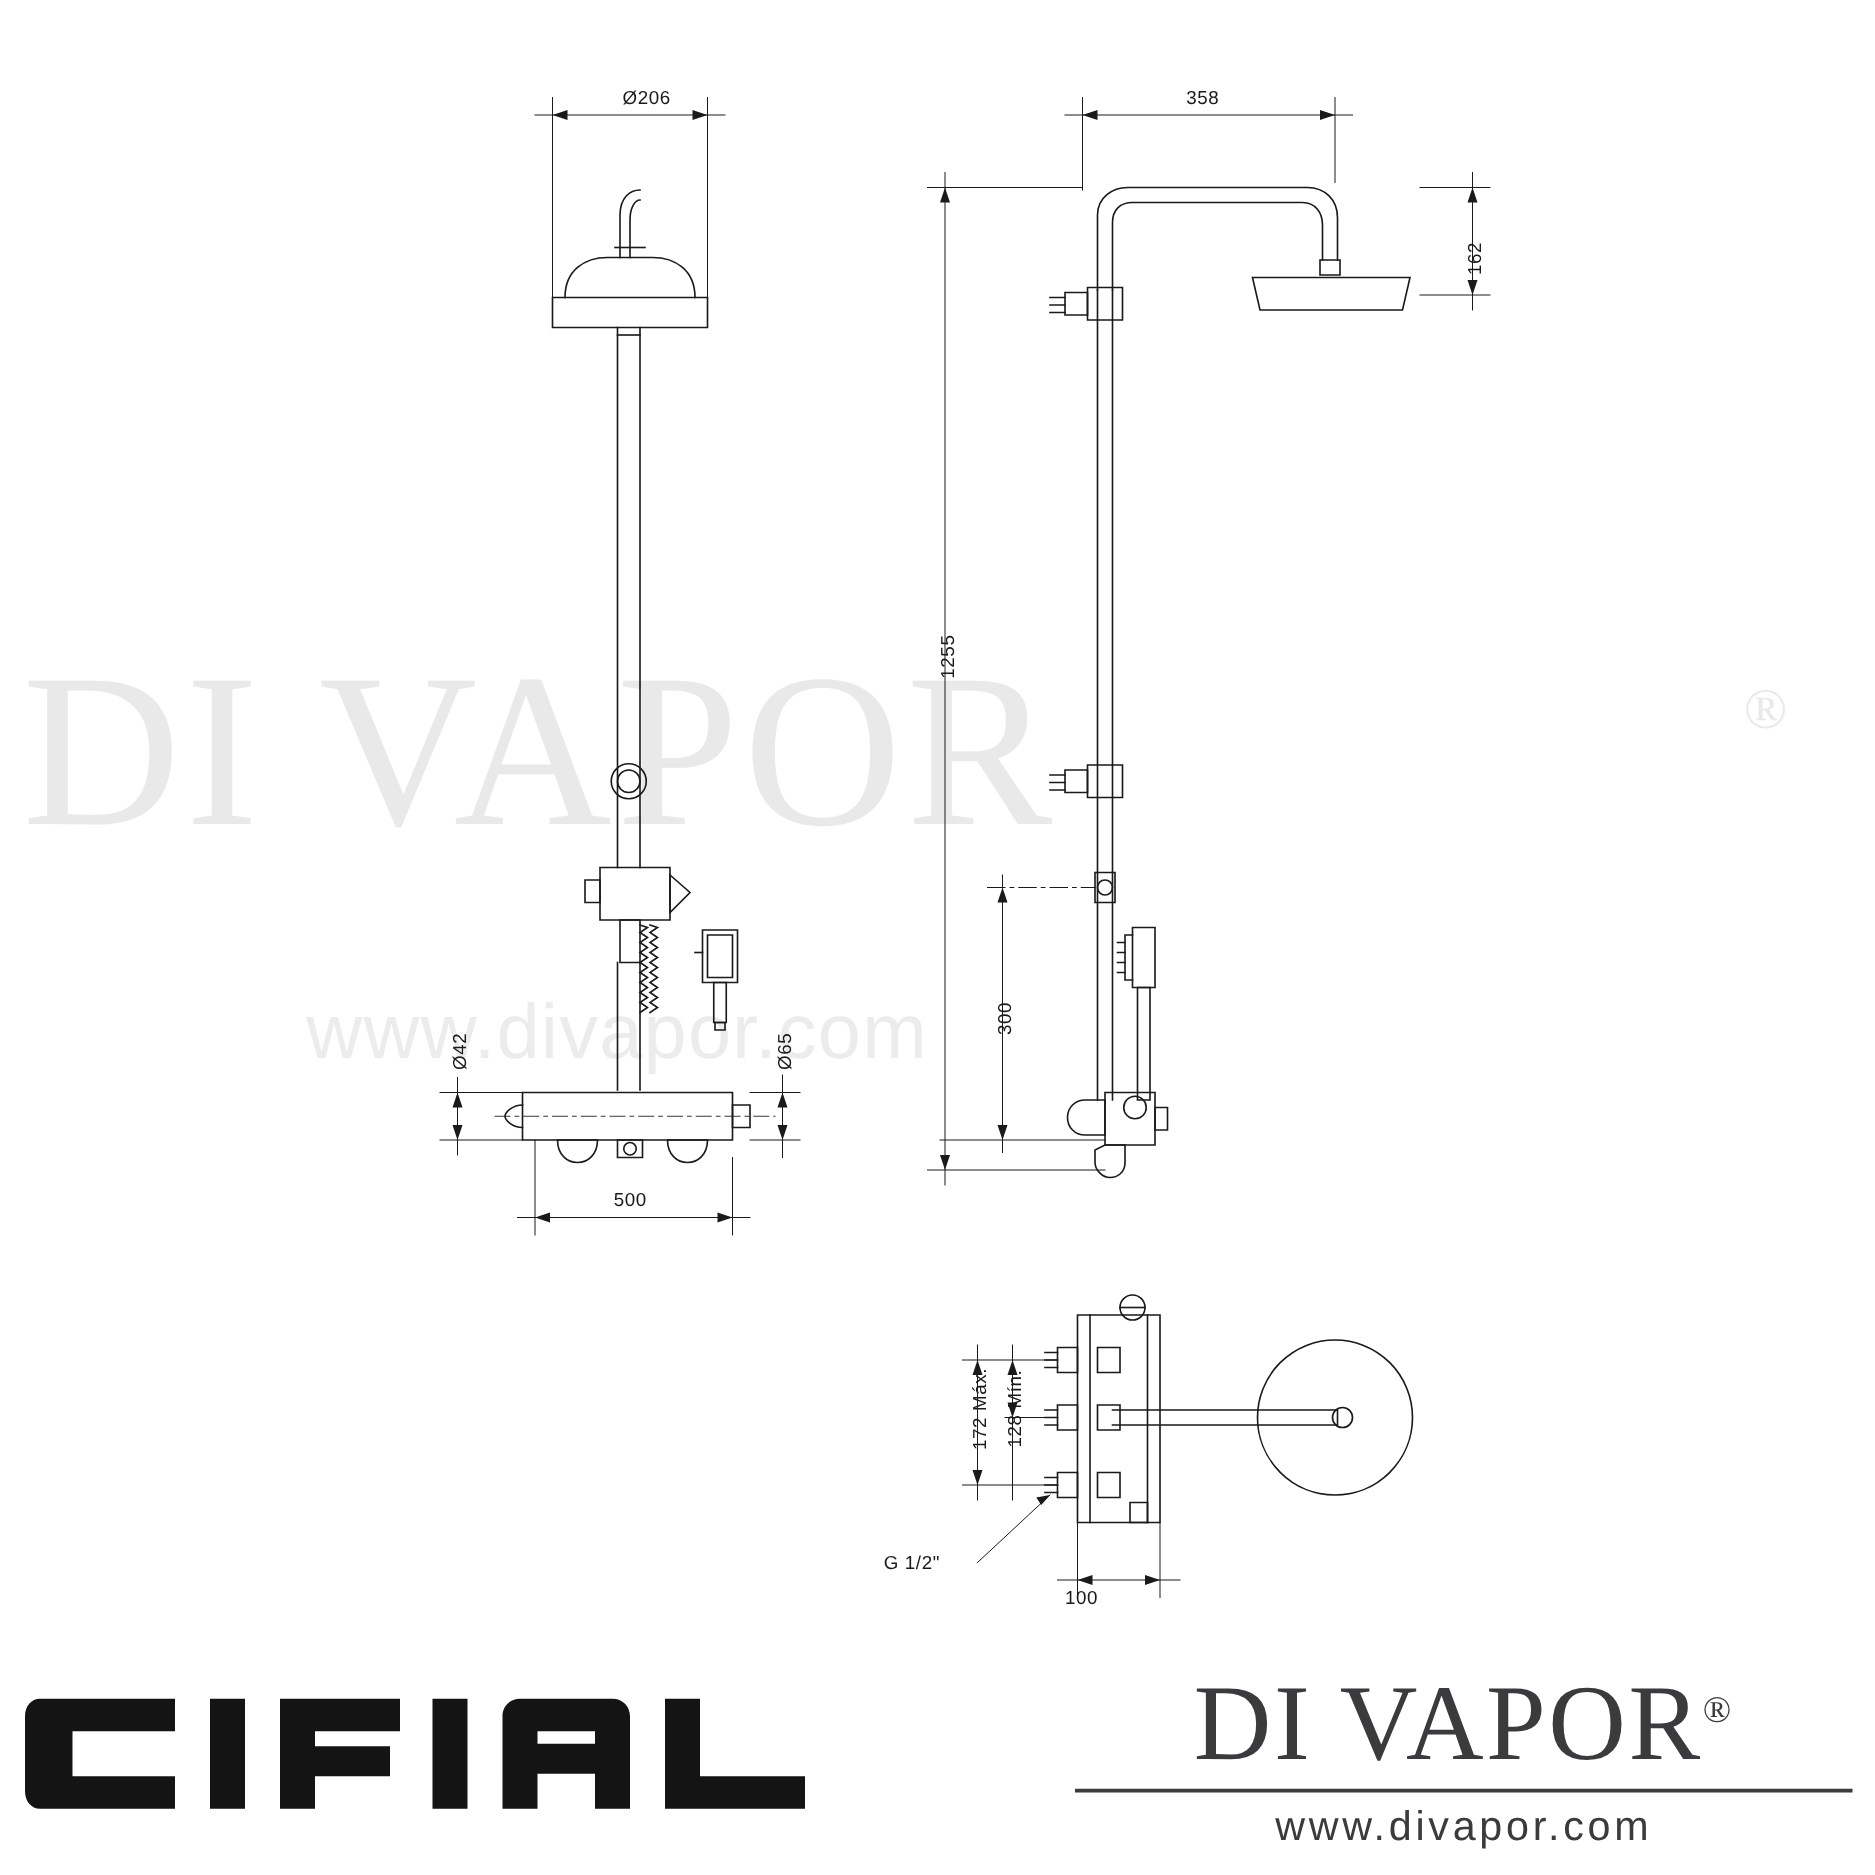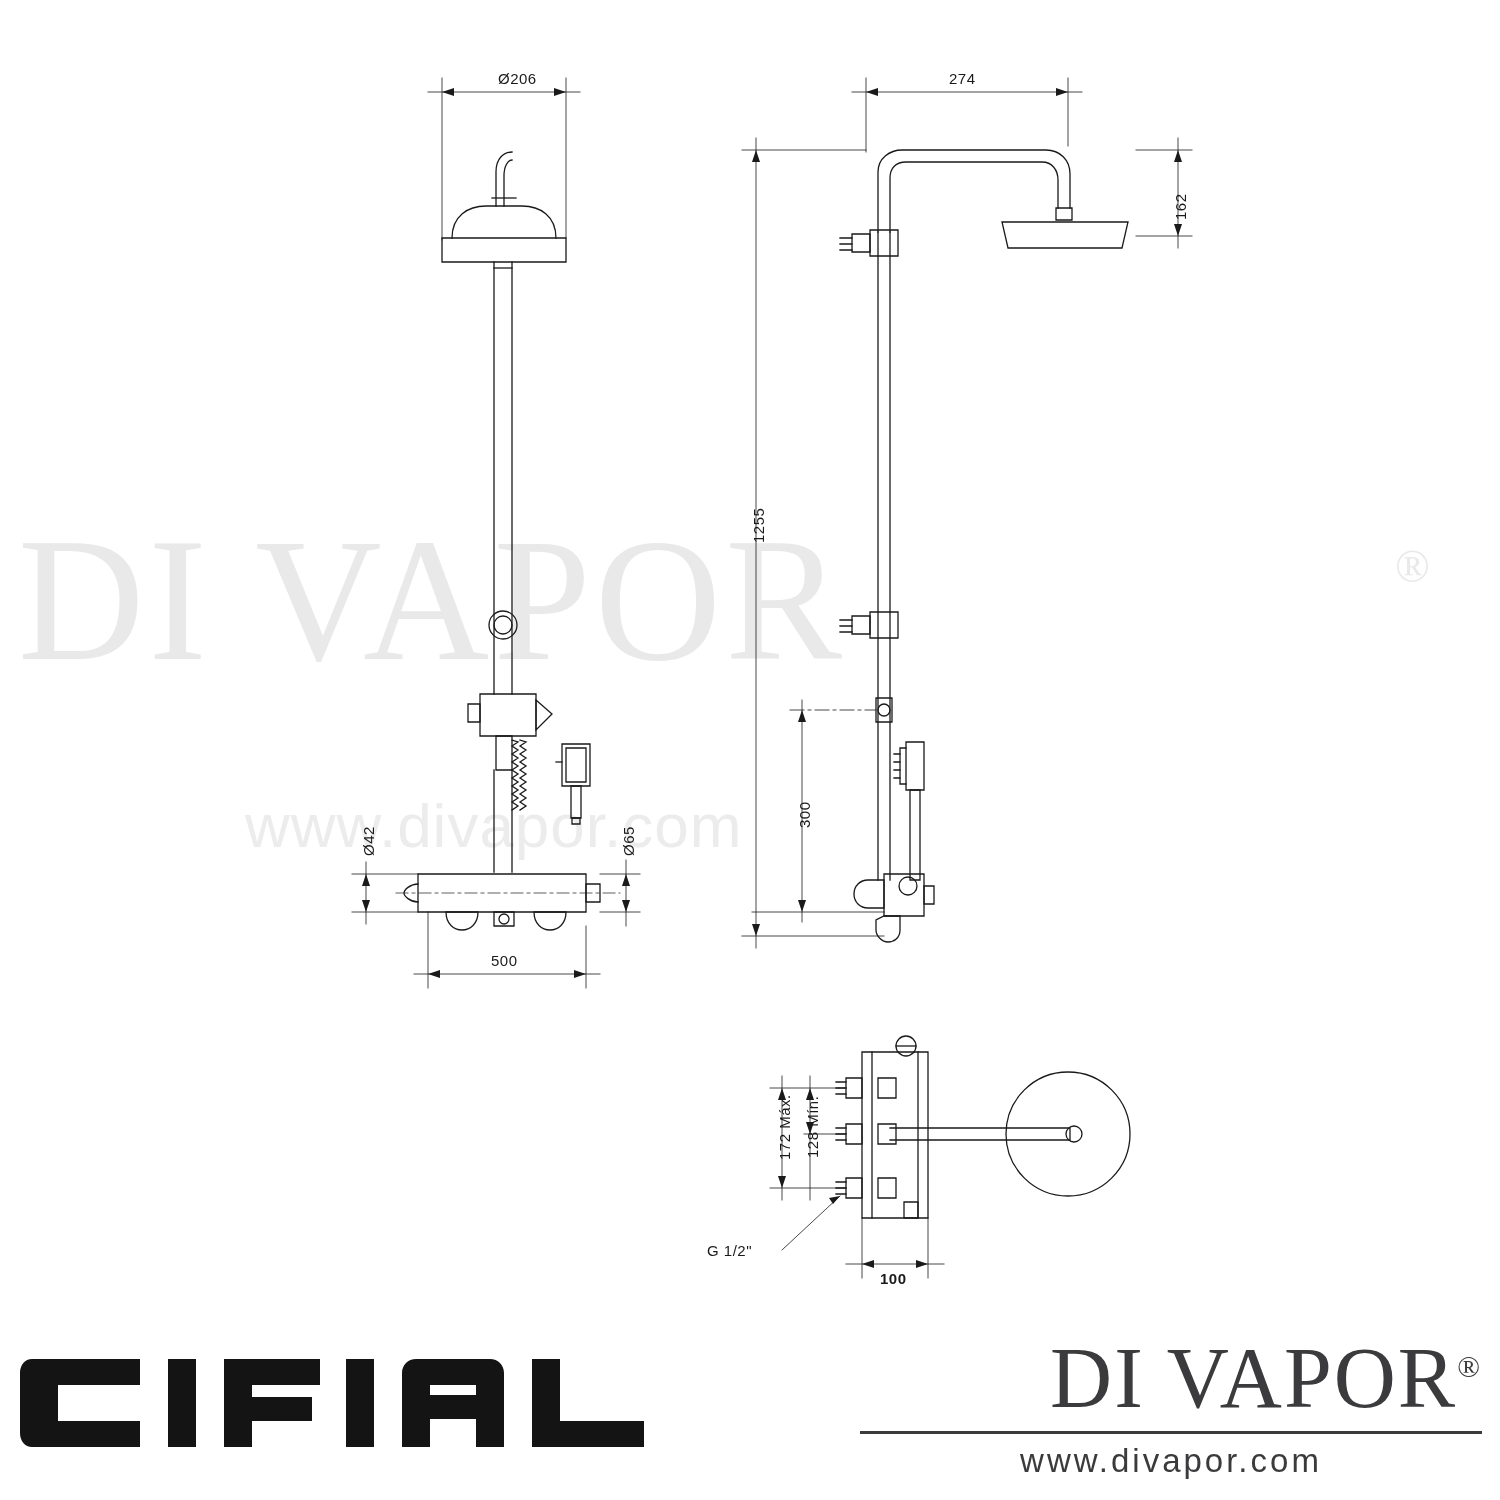--- a/index.html
+++ b/index.html
@@ -66,21 +66,20 @@
     z-index:4;
     text-align:center;
   }
   .dv-text{
     font-family:"Liberation Serif", serif;
     font-size:86px;
     color:#3b3b3d;
     letter-spacing:2px;
     line-height:1;
     white-space:nowrap;
-    text-align:right;
   }
   .dv-reg{font-size:30px;vertical-align:super;}
   .dv-rule{
     height:3px;background:#3b3b3d;margin:10px 0 8px 0;width:622px;
   }
   .dv-url{
     font-family:"Liberation Sans", sans-serif;
     font-size:33px;color:#3b3b3d;letter-spacing:3px;
   }
 </style>
@@ -292,28 +291,28 @@
       <path d="M862,1264 l12,-4 v8 z" fill="#1a1a1a" stroke="none"></path>
       <path d="M928,1264 l-12,-4 v8 z" fill="#1a1a1a" stroke="none"></path>
     </g>
   </svg>
 
   <div class="dim" style="left:498px;top:70px;">Ø206</div>
   <div class="dim rot90" style="left:360px;top:856px;">Ø42</div>
   <div class="dim rot90" style="left:620px;top:856px;">Ø65</div>
   <div class="dim" style="left:491px;top:952px;">500</div>
 
-  <div class="dim" style="left:949px;top:70px;">274</div>
+  <div class="dim" style="left:949px;top:70px;">358</div>
   <div class="dim rot90" style="left:750px;top:543px;">1255</div>
   <div class="dim rot90" style="left:1172px;top:220px;">162</div>
   <div class="dim rot90" style="left:796px;top:828px;">300</div>
 
   <div class="dim rot90" style="left:776px;top:1160px;">172 Máx.</div>
   <div class="dim rot90" style="left:804px;top:1158px;">128 Mín.</div>
-  <div class="dim" style="left:880px;top:1270px;font-weight:bold;">100</div>
+  <div class="dim" style="left:852px;top:1270px;">100</div>
   <div class="dim" style="left:707px;top:1242px;">G 1/2"</div>
 
   <div class="logo-cifial">
     <svg width="650" height="115" viewBox="0 0 650 115">
       <g fill="#141414">
 
         <path d="M12,14 H120 V40 H38 V76 H120 V102 H12 C5,102 0,96 0,88 V28 C0,20 5,14 12,14 Z"></path>
 
         <rect x="148" y="14" width="28" height="88"></rect>
 

